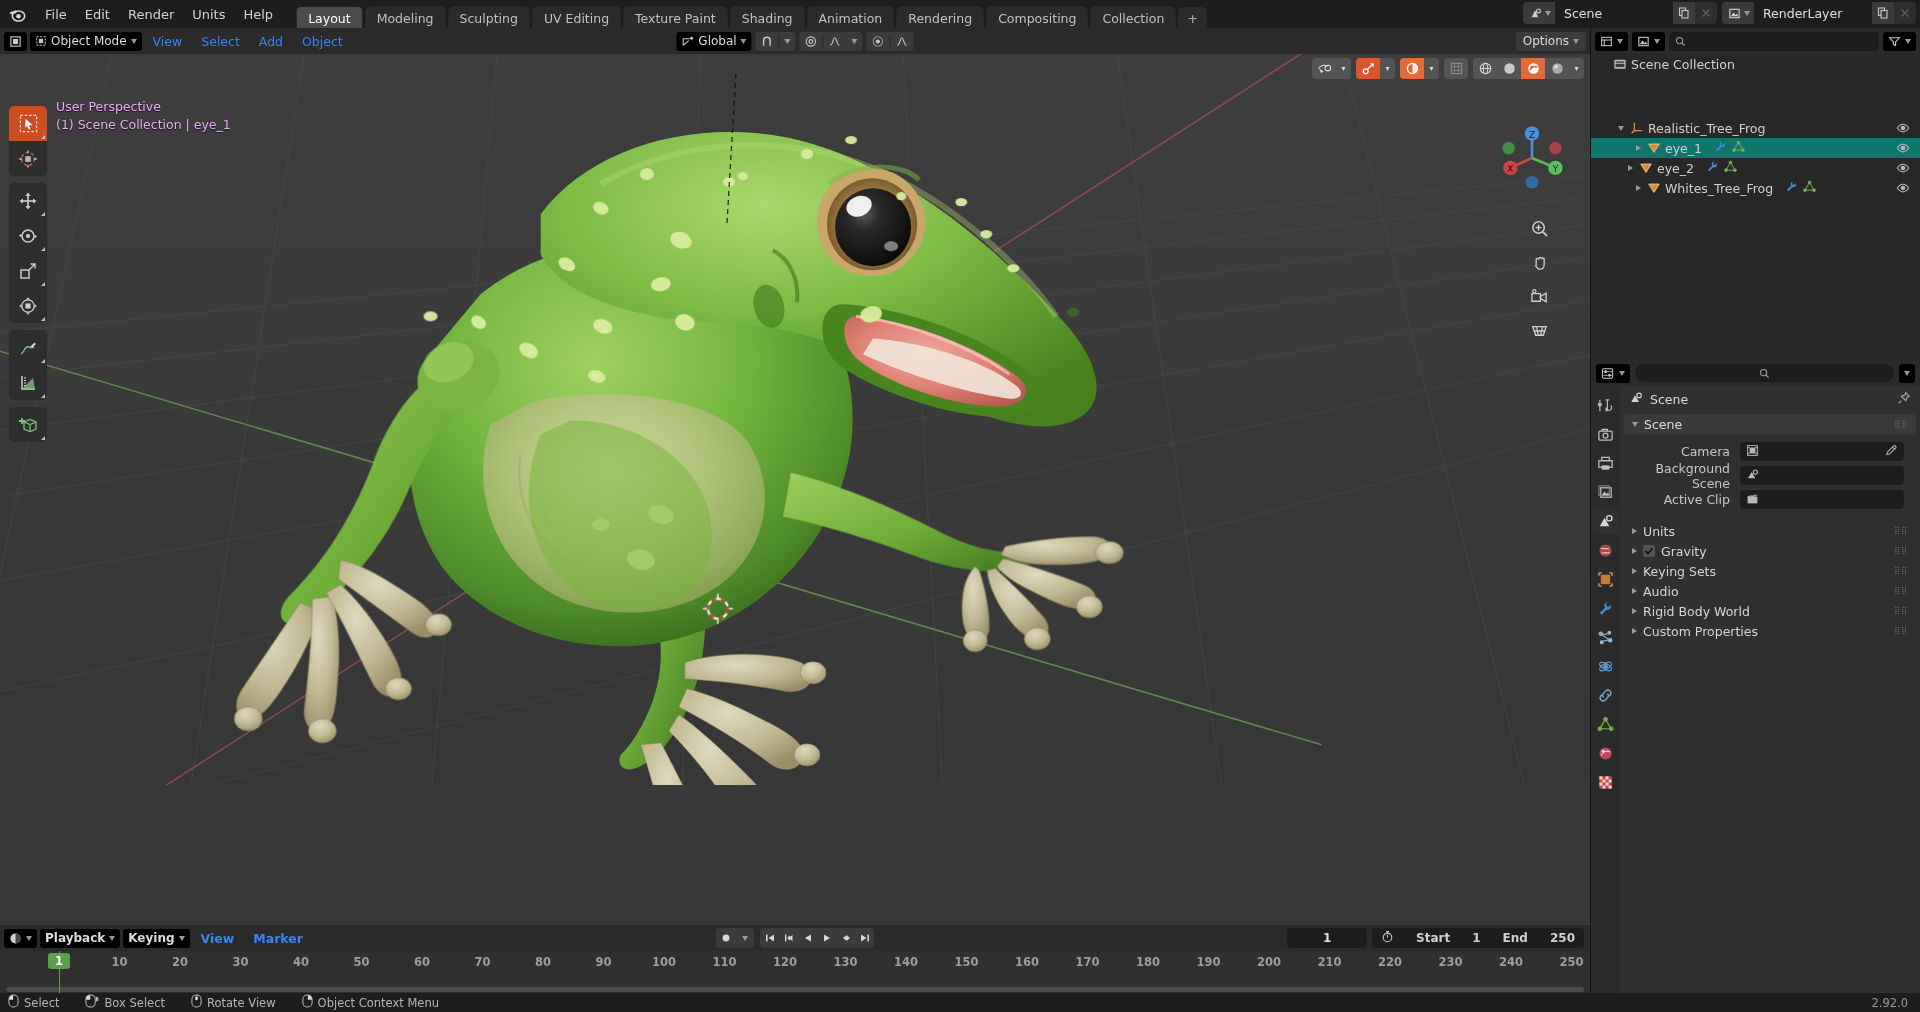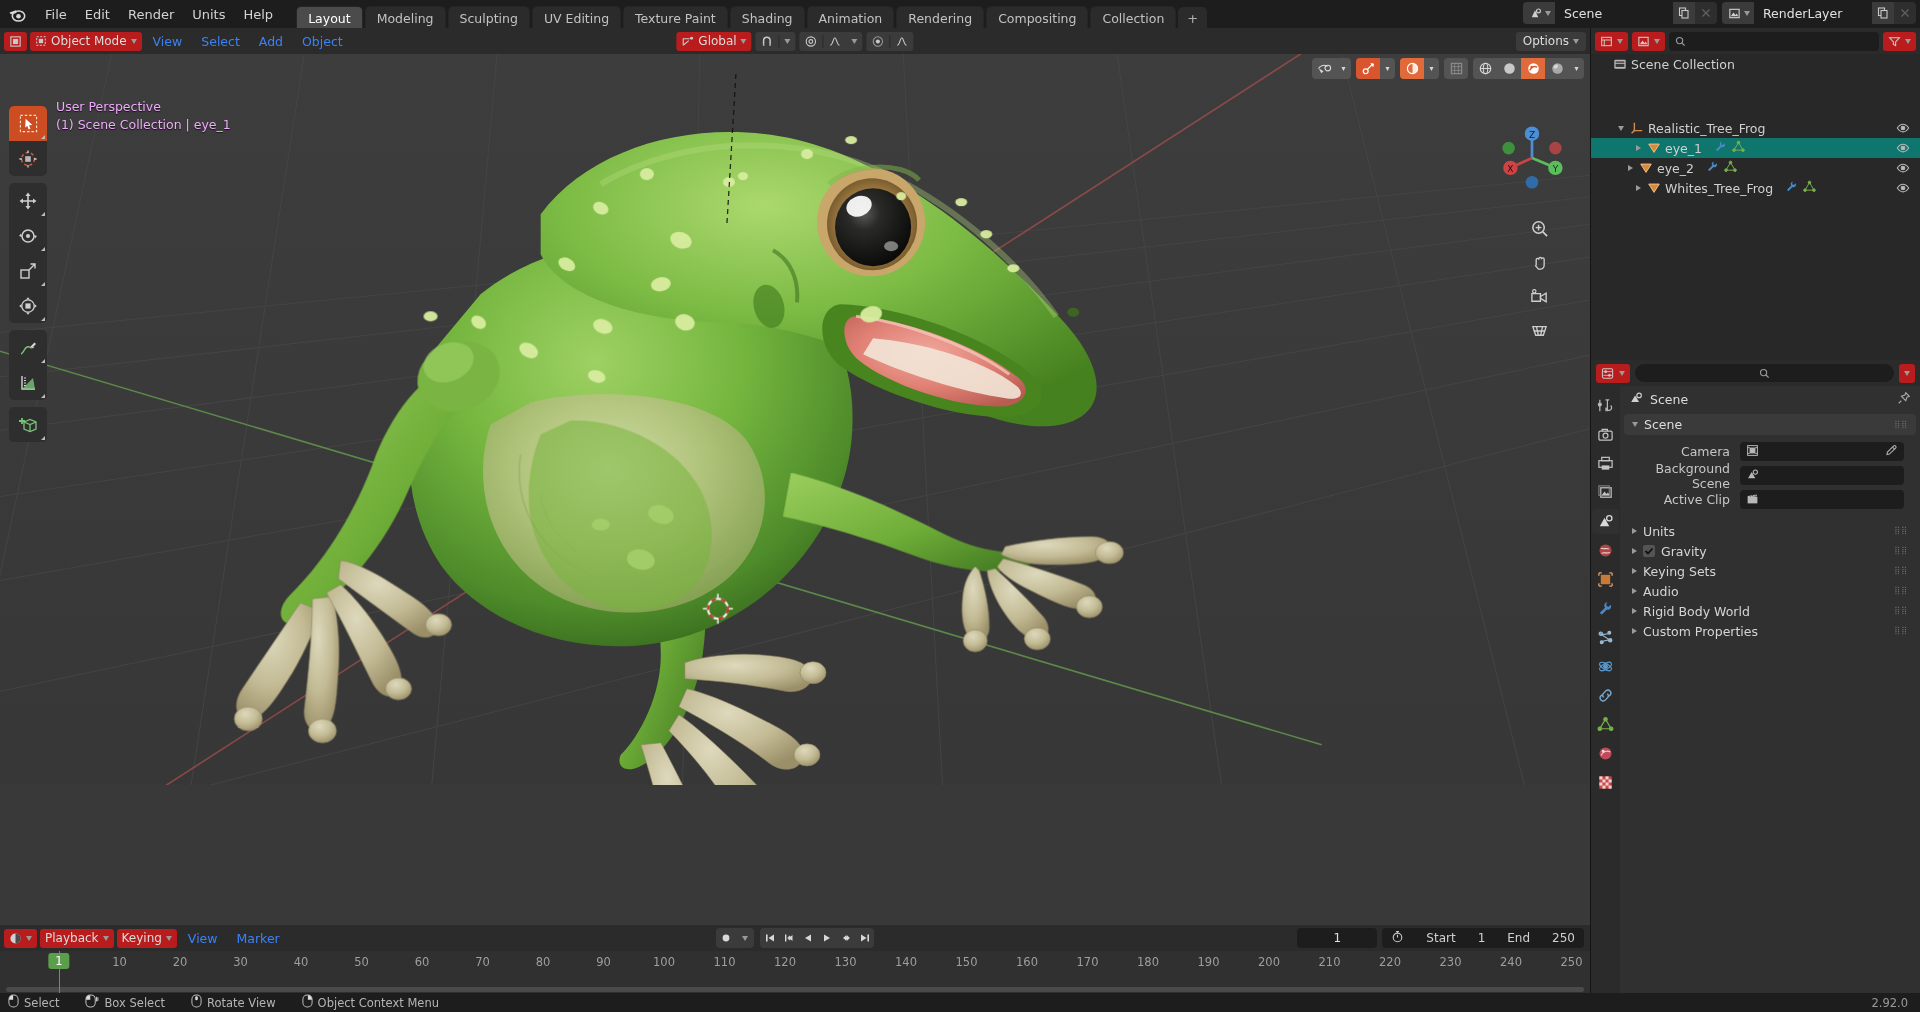--- a/index.html
+++ b/index.html
@@ -47,21 +47,21 @@
   .main { flex:1 1 auto; display:flex; min-height:0; }
   .leftcol { flex:1 1 auto; display:flex; flex-direction:column; min-width:0; }
   .rightcol { flex:0 0 330px; display:flex; flex-direction:column; background:#303030; }
 
   
   .viewport-wrap { flex:1 1 auto; position:relative; min-height:0; display:flex; flex-direction:column; }
   .vp-header {
     height:26px; background:#2b2b2b; display:flex; align-items:center; padding:0 4px; gap:3px;
     flex:0 0 26px; position:relative; z-index:6;
   }
-  .hdr-btn { display:flex; align-items:center; height:19px; background:#b91c1c; border-radius:3px;
+  .hdr-btn { display:flex; align-items:center; height:19px; background:#000000; border-radius:3px;
     padding:0 5px; gap:4px; font-size:12px; color:#dcdcdc; }
   .hdr-grp { display:flex; align-items:center; height:19px; background:#3b3b3b; border-radius:3px; overflow:hidden; }
   .hdr-grp > * { height:19px; display:flex; align-items:center; padding:0 5px; }
   .hdr-sep { width:1px; height:13px; background:#2b2b2b; padding:0 !important; }
   .vp-menu { padding:2px 8px; font-size:12.5px; color:#3b82f6; border-radius:3px; }
   .hdr-center { position:absolute; left:50%; transform:translateX(-50%); display:flex; gap:4px; align-items:center; }
   .hdr-right { position:absolute; right:4px; display:flex; gap:4px; align-items:center; }
   .opt-btn { display:flex; align-items:center; gap:4px; height:19px; background:#3b3b3b;
      border-radius:3px; padding:0 7px; font-size:12px; color:#dcdcdc; }
 
@@ -88,21 +88,21 @@
   .tb-btn { width:38px; height:35px; display:flex; align-items:center; justify-content:center; position:relative; }
   .tb-btn.active { background:#cc4d22; }
   .tb-corner { position:absolute; right:2px; bottom:2px; width:0; height:0;
      border-left:4px solid transparent; border-bottom:4px solid #bdbdbd; }
 
   .gizmo { position:absolute; right:22px; top:68px; width:72px; height:72px; z-index:5; }
   .nav-btns { position:absolute; right:38px; top:162px; display:flex; flex-direction:column; gap:9px; z-index:5; }
   .nav-b { width:25px; height:25px; display:flex; align-items:center; justify-content:center; color:#cfcfcf; }
 
   
-  .timeline { flex:0 0 68px; background:#2b2b2b; display:flex; flex-direction:column; position:relative; }
+  .timeline { flex:0 0 68px; background:#2b2b2b; display:flex; flex-direction:column; position:relative;font-weight:bold; }
   .tl-header { height:26px; display:flex; align-items:center; padding:0 4px; gap:3px; position:relative; }
   .tl-ruler { flex:1 1 auto; background:#303030; position:relative; overflow:hidden; }
   .tick { position:absolute; top:0; font-size:11.5px; color:#9e9e9e; transform:translateX(-50%); padding-top:4px; }
   .playhead { position:absolute; top:2px; background:#5b9e4b; color:#fff; font-size:11.5px;
     border-radius:3px; padding:1px 7px; transform:translateX(-50%); z-index:3;}
   .playhead-line { position:absolute; top:0; bottom:0; width:1px; background:#5b9e4b; z-index:2; }
   .tl-scrollbar { position:absolute; left:0; right:0; bottom:0; height:8px; }
   .tl-scroll-thumb { position:absolute; left:6px; right:6px; top:2px; height:5px; background:#4a4a4a; border-radius:3px;}
   .tl-center { position:absolute; left:50%; transform:translateX(-50%); display:flex; align-items:center; gap:6px;}
   .tl-right { position:absolute; right:6px; display:flex; align-items:center; gap:5px; }

